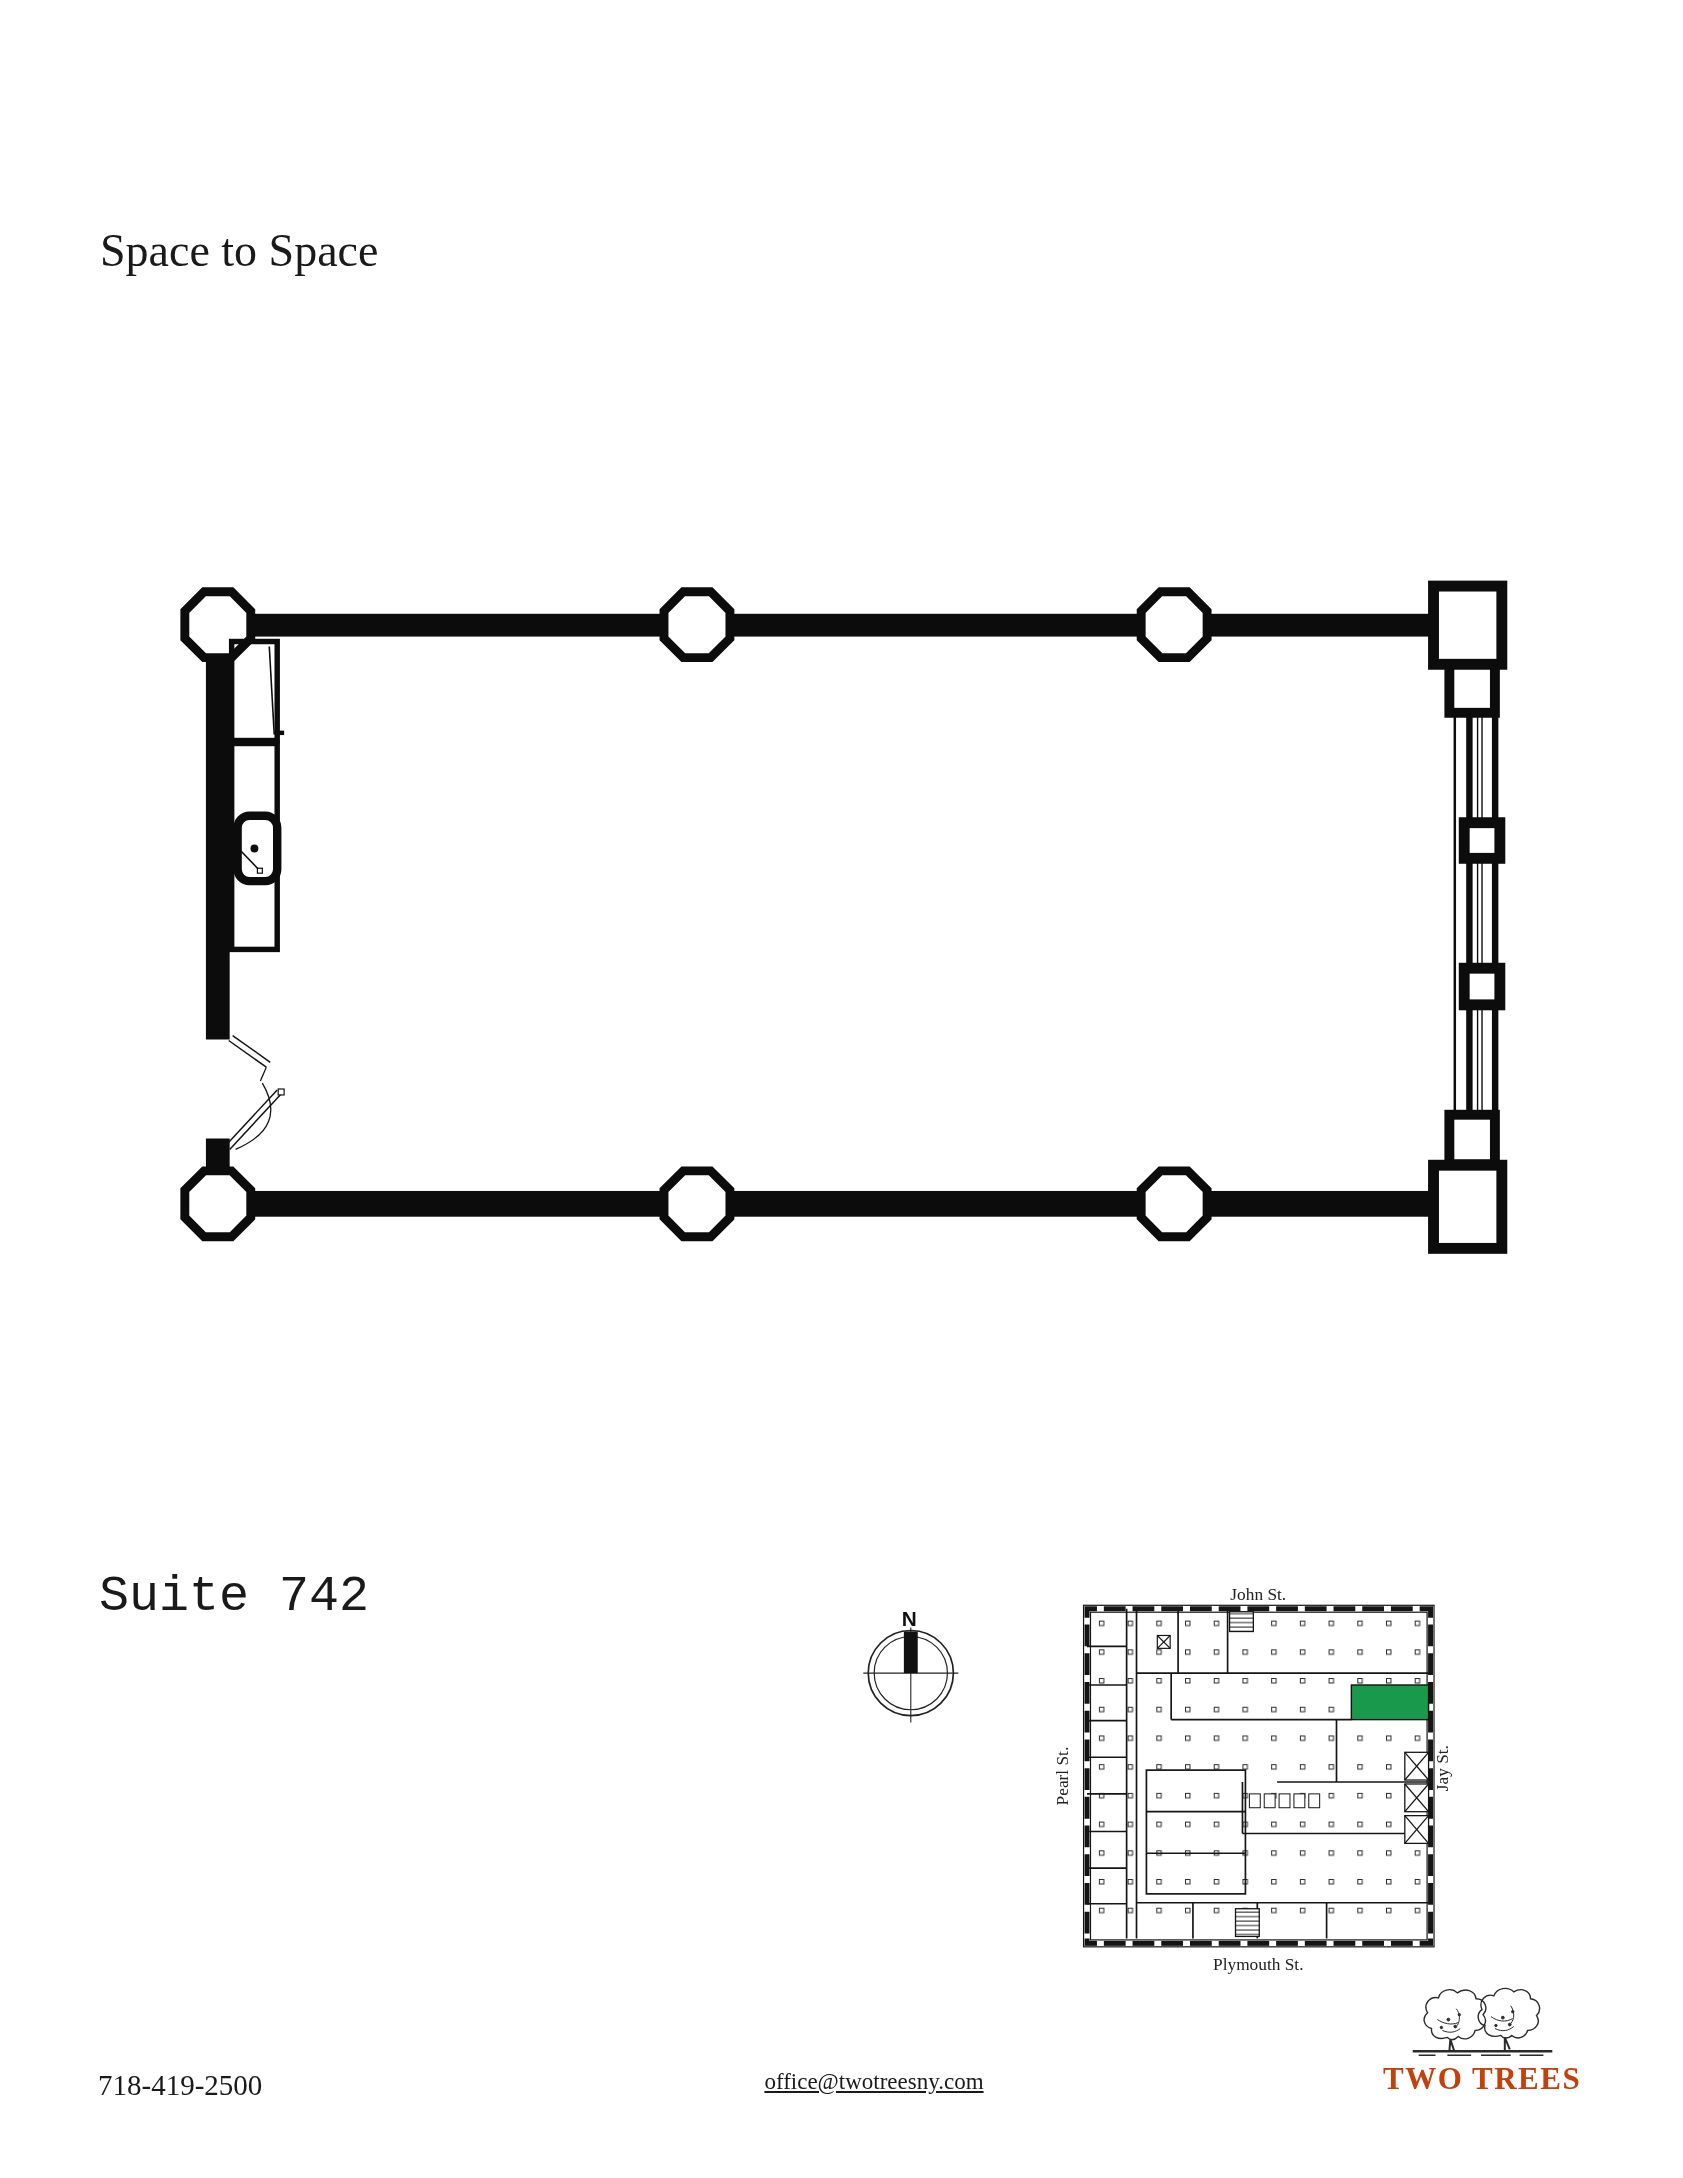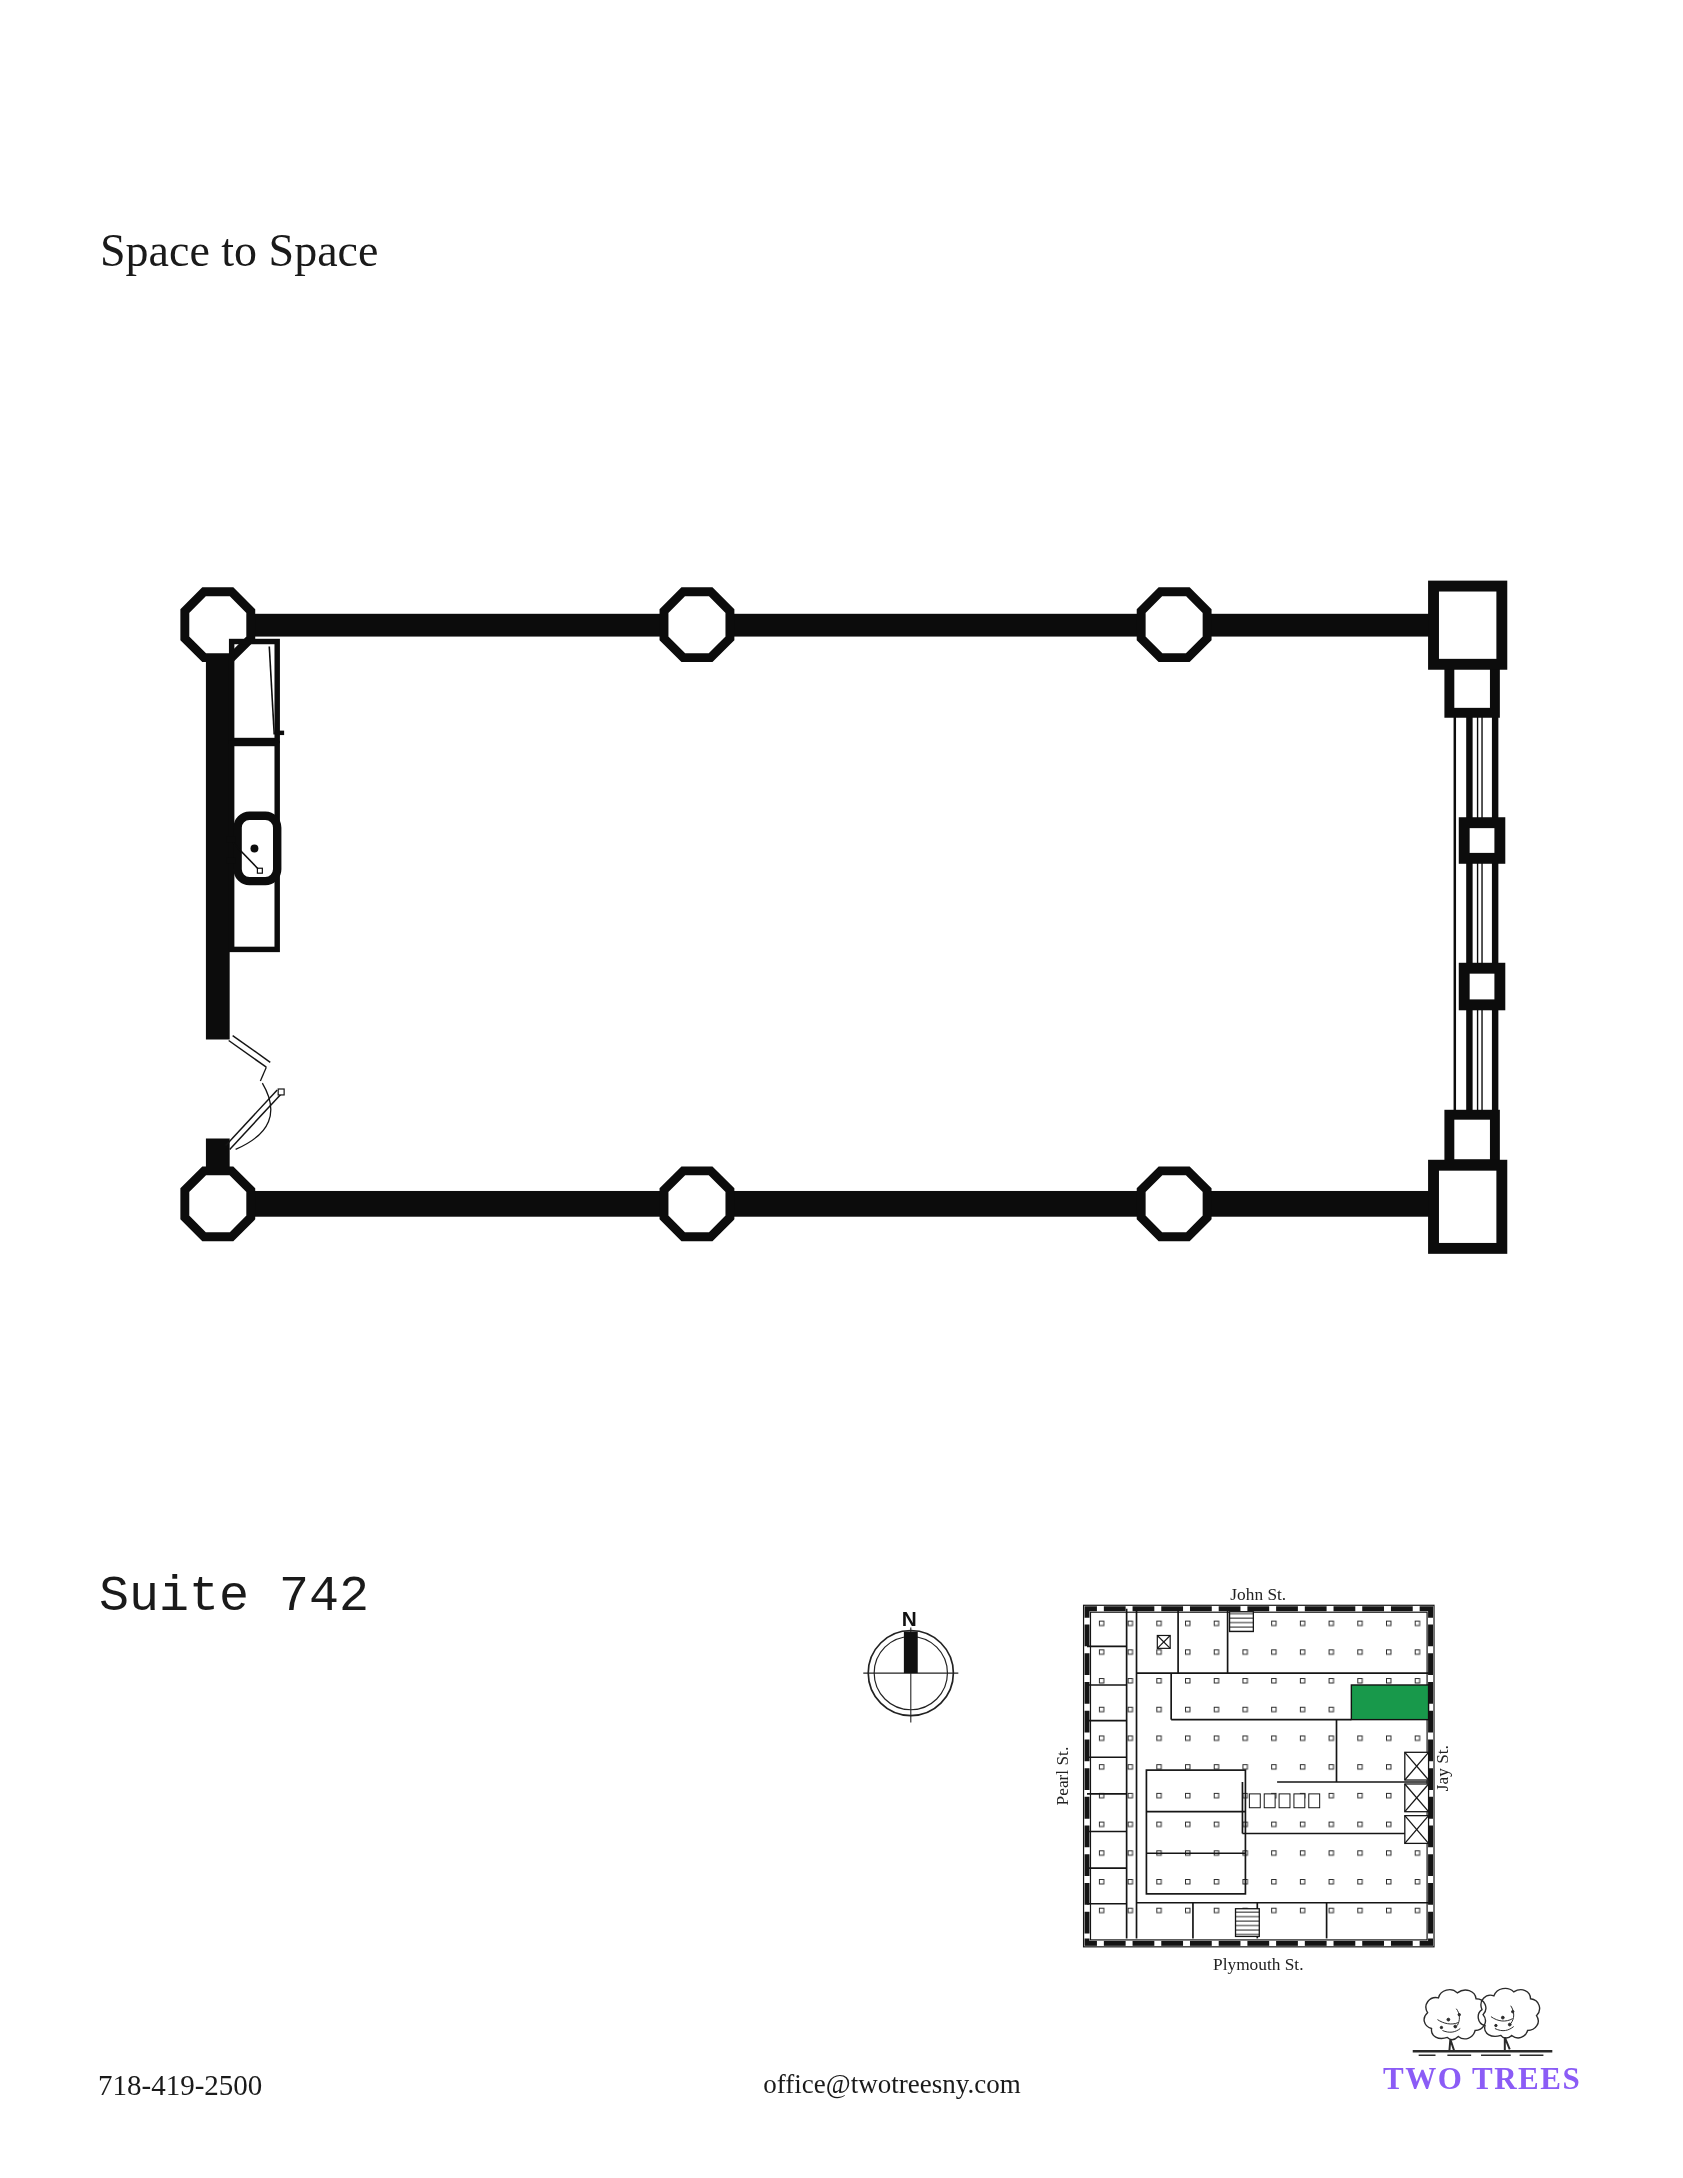--- a/index.html
+++ b/index.html
@@ -7,22 +7,22 @@
     position:relative; width:1683px; height:2178px; background:#ffffff;
     font-family:"Liberation Serif", serif; color:#1a1a1a; overflow:hidden;
     margin:0 auto;
   }
   .abs{position:absolute; white-space:nowrap;}
   #title{left:94px; top:85px; font-size:125px; line-height:1.05; letter-spacing:1px;}
   #subtitle{left:100px; top:224px; font-size:46px;}
   #suite-name{left:99px; top:1568px; font-size:50px;font-family:Liberation Mono, monospace;}
   #suite-rsf{left:102px; top:1637px; font-size:31px;}
   #phone{left:98px; top:2069px; font-size:29px;}
-  #email{left:892px; top:2069px; font-size:27px; transform:translateX(-50%);}
-  #logo-text{left:1383px; top:2061px; font-size:31px; font-weight:bold; letter-spacing:1.5px; color:#8b5cf6;}
+  #email{left:874px; top:2069px; font-size:23px; transform:translateX(-50%);text-decoration:underline;}
+  #logo-text{left:1383px; top:2061px; font-size:31px; font-weight:bold; letter-spacing:1.5px; color:#c2410c;}
   svg.art{position:absolute; left:0; top:0; width:1683px; height:2178px;}
 </style>
 </head>
 <body>
 
 <div class="page">
 
   <svg class="art" viewBox="0 0 1700 2200">
     <defs>
       <pattern id="coldots" x="1098" y="1625" width="29" height="29" patternUnits="userSpaceOnUse">

